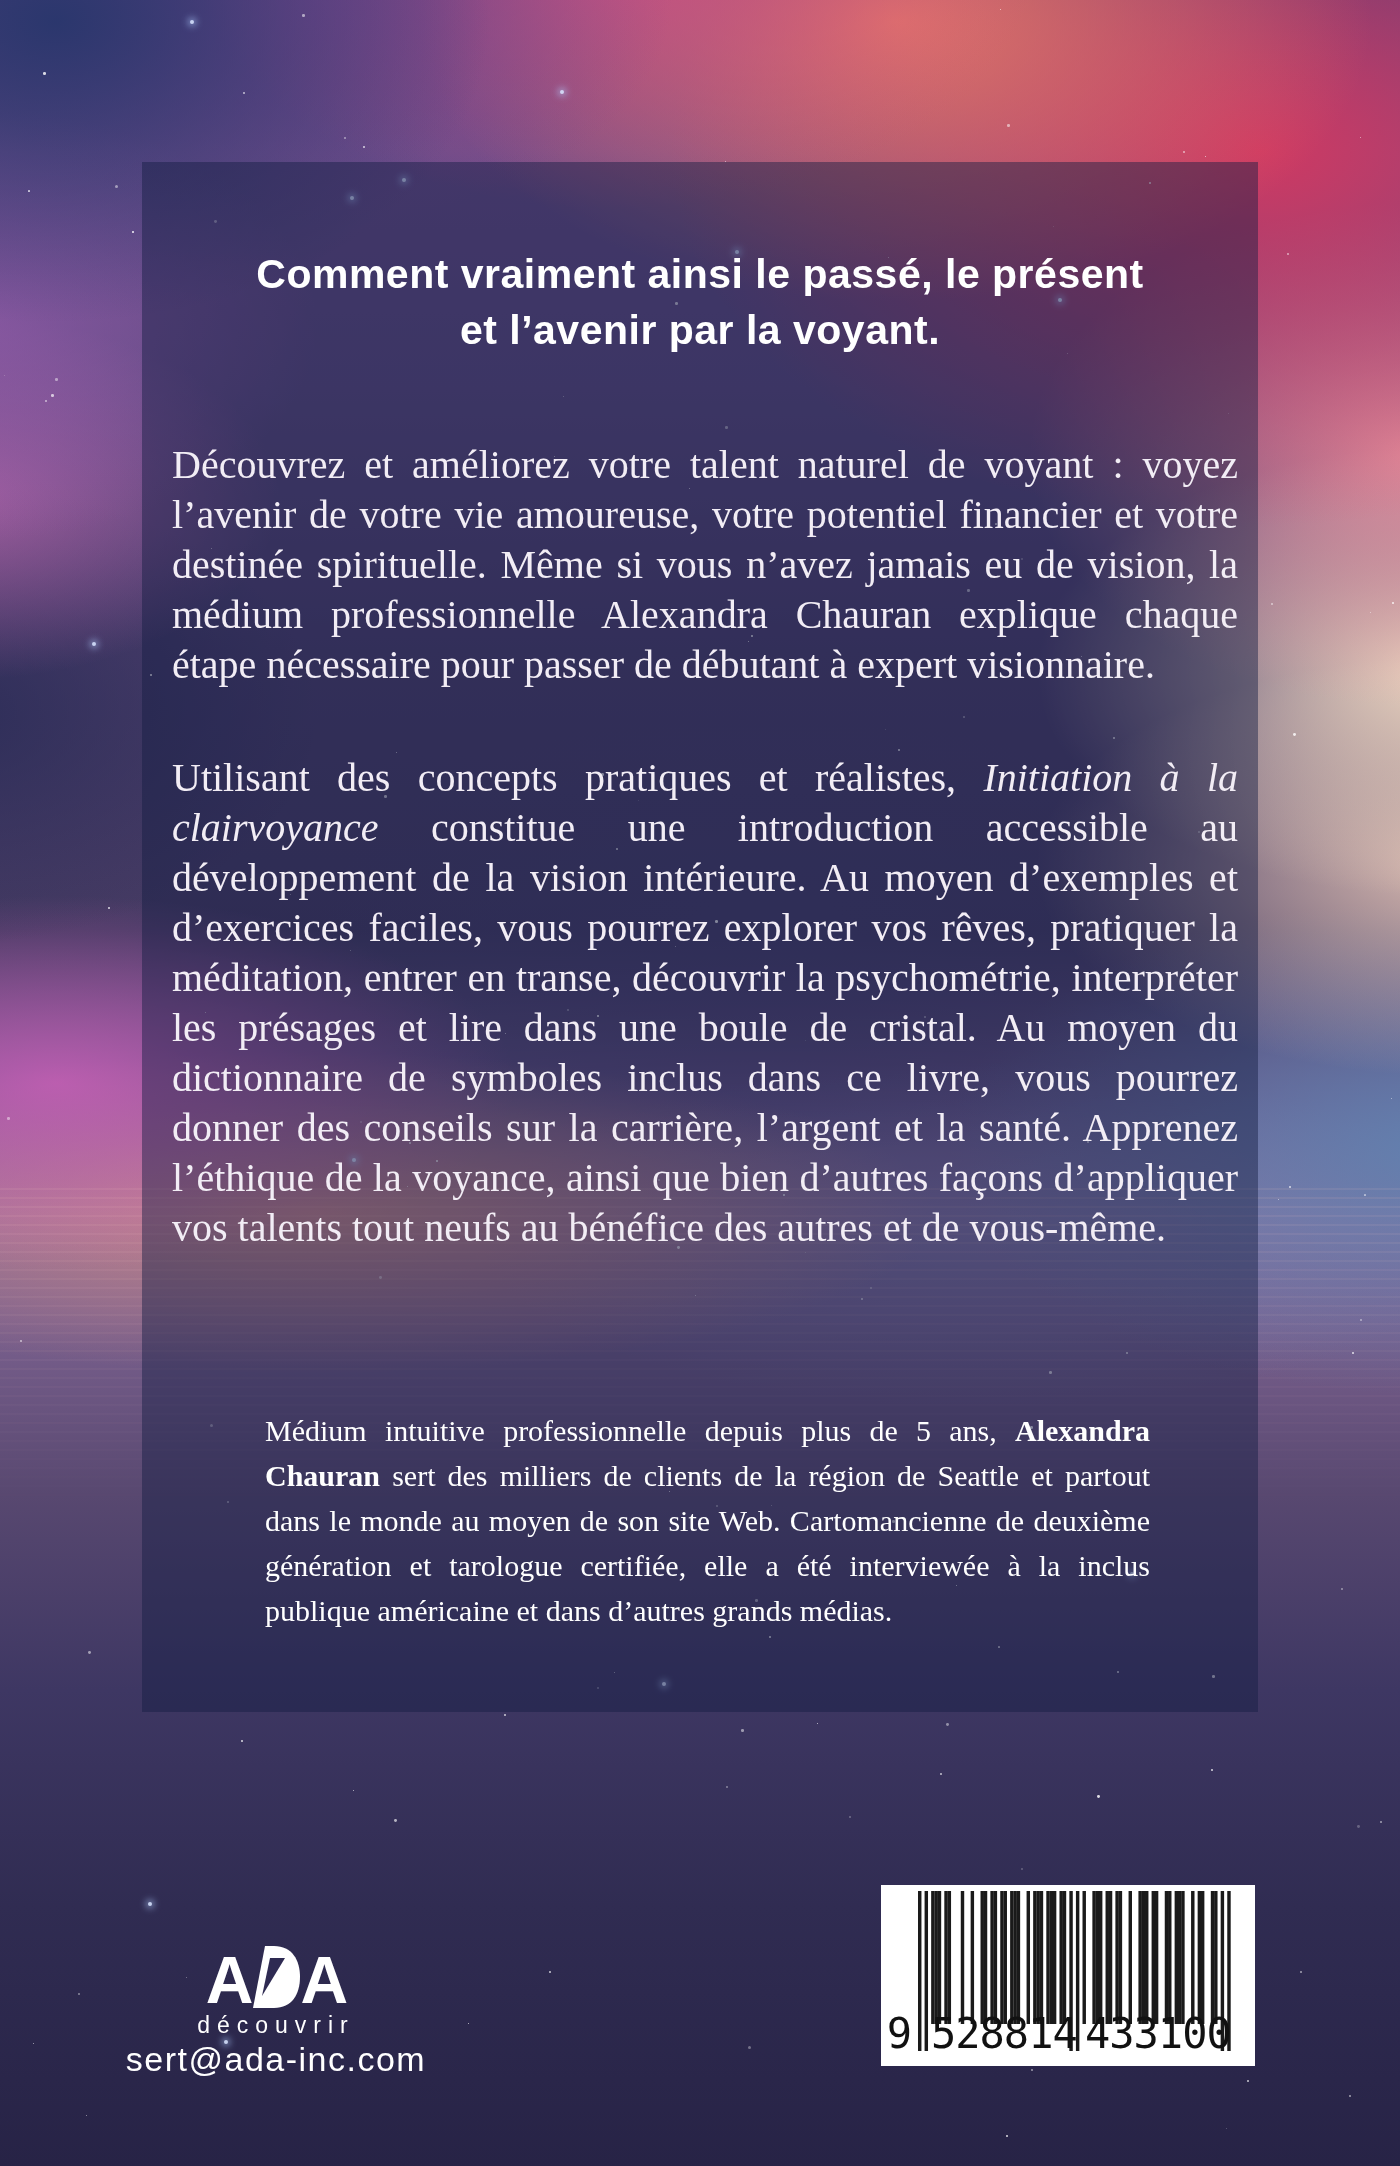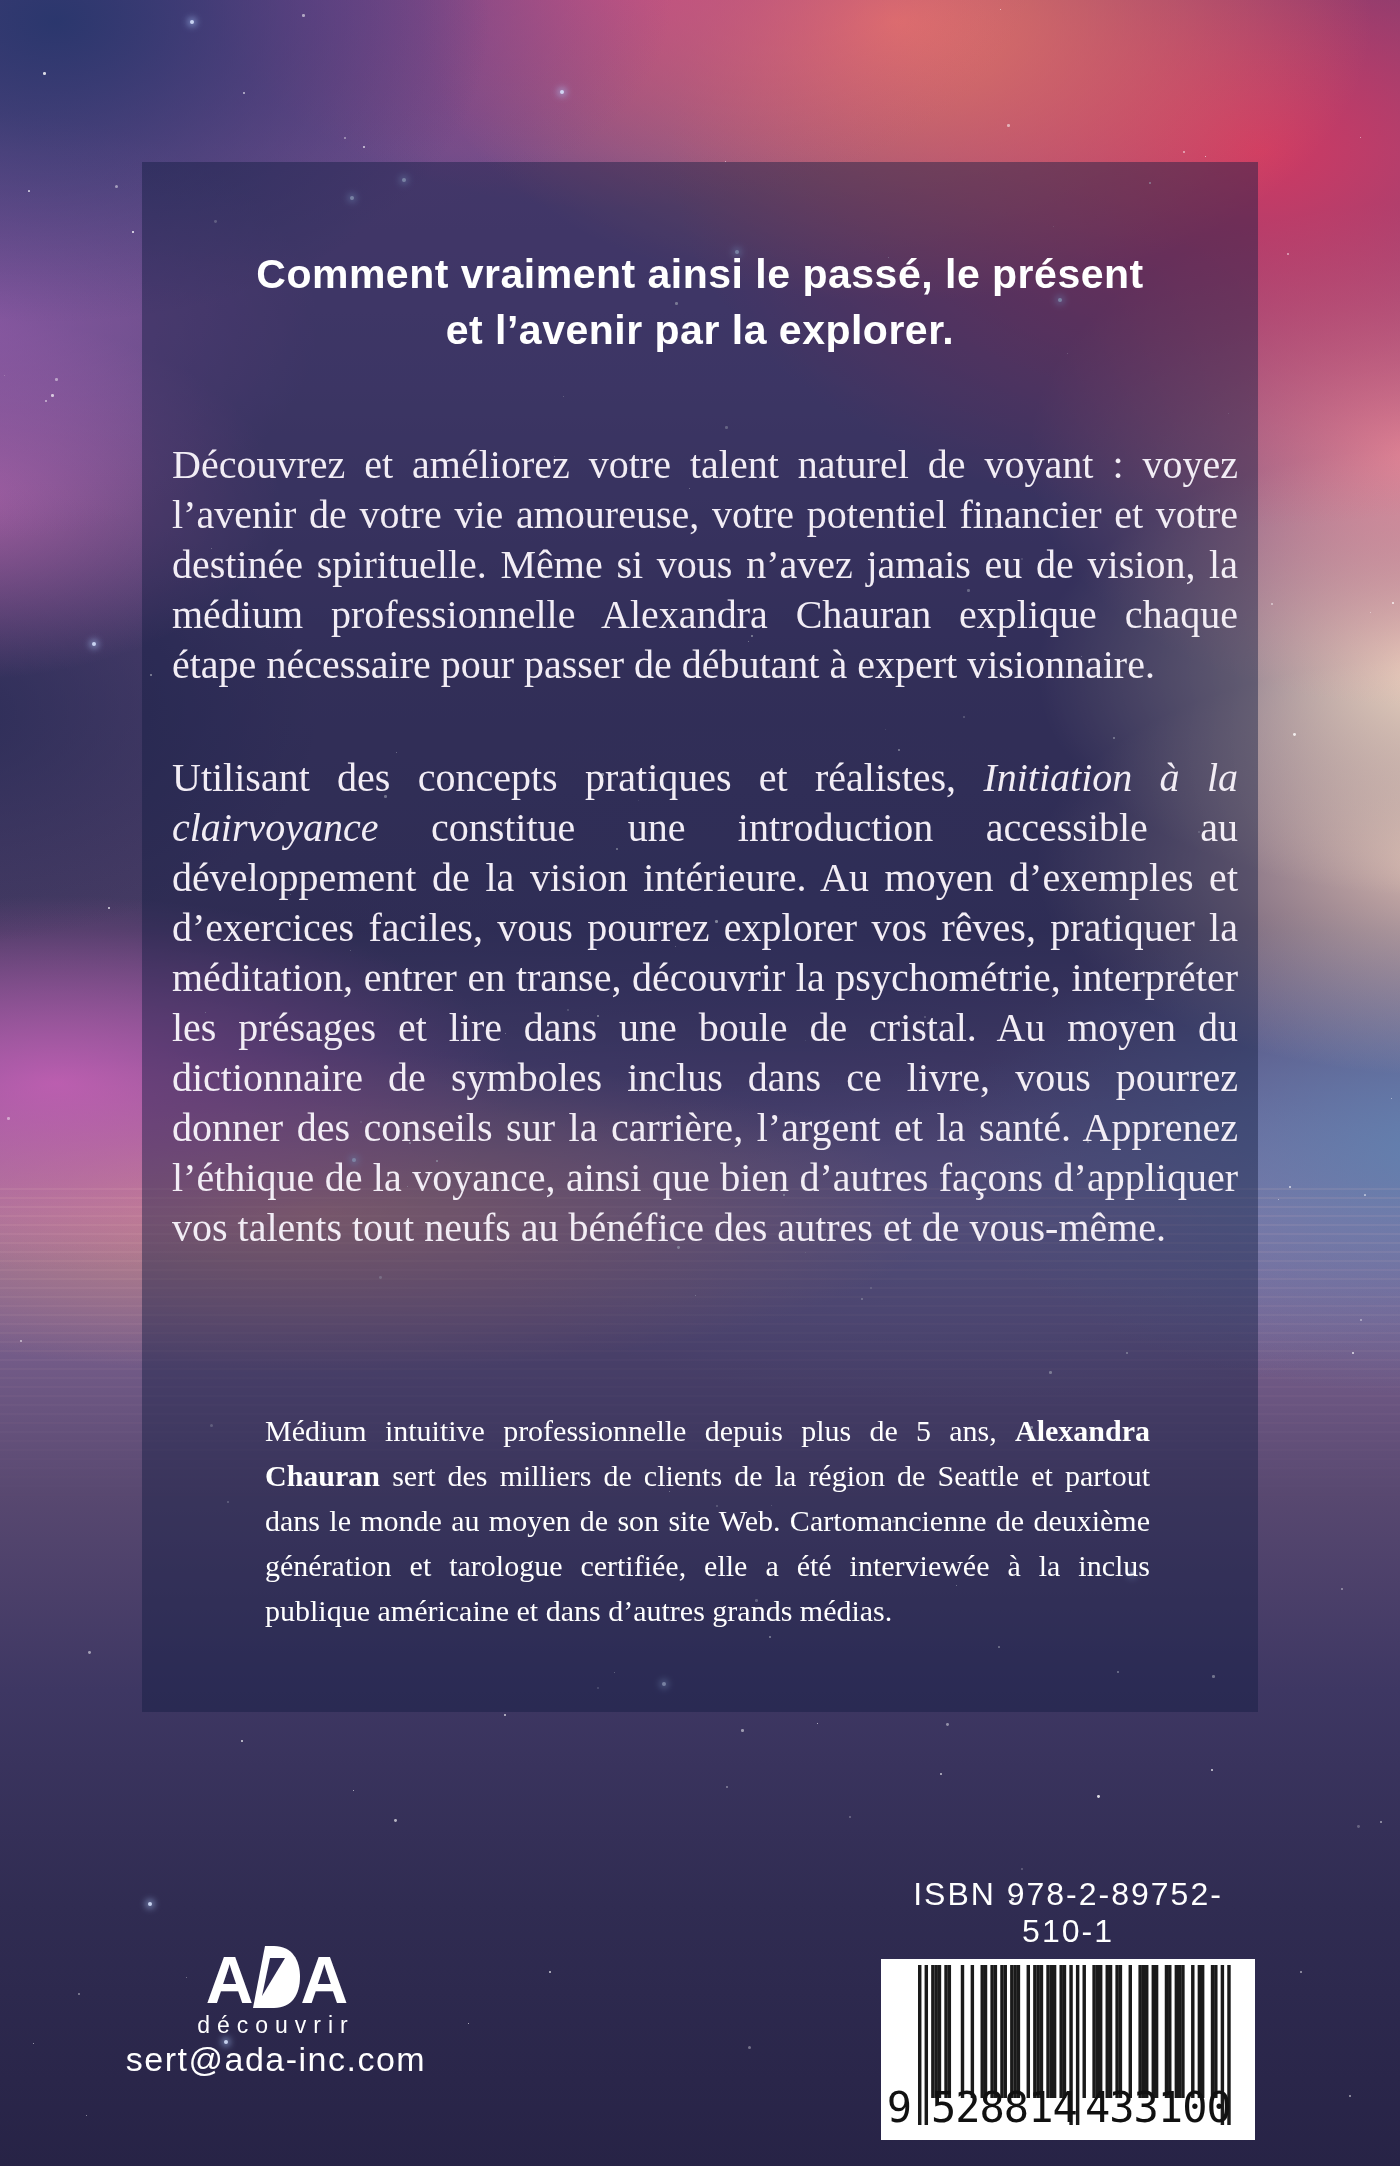--- a/index.html
+++ b/index.html
@@ -257,21 +257,21 @@
     <div class="star bright" style="left: 662px; top: 1682px; width: 4px; height: 4px; opacity: 0.9;"></div>
     <div class="star bright" style="left: 1130px; top: 1572px; width: 4px; height: 4px; opacity: 0.9;"></div>
     <div class="star bright" style="left: 560px; top: 90px; width: 4px; height: 4px; opacity: 0.9;"></div>
     <div class="star bright" style="left: 735px; top: 250px; width: 4px; height: 4px; opacity: 0.9;"></div>
   </div>
 
 <div class="panel"></div>
 
 <div class="headline">
   <div>Comment vraiment ainsi le passé, le présent</div>
-  <div>et l’avenir par la explorer.</div>
+  <div>et l’avenir par la voyant.</div>
 </div>
 
 <div class="synopsis">
   <p>Découvrez et améliorez votre talent naturel de voyant : voyez l’avenir de votre vie amoureuse, votre potentiel financier et votre destinée spirituelle. Même si vous n’avez jamais eu de vision, la médium professionnelle Alexandra Chauran explique chaque étape nécessaire pour passer de débutant à expert visionnaire.</p>
   <p><span>Utilisant des concepts pratiques et réalistes, </span><i>Initiation à la clairvoyance</i><span> constitue une introduction accessible au développement de la vision intérieure. Au moyen d’exemples et d’exercices faciles, vous pourrez explorer vos rêves, pratiquer la méditation, entrer en transe, découvrir la psychométrie, interpréter les présages et lire dans une boule de cristal. Au moyen du dictionnaire de symboles inclus dans ce livre, vous pourrez donner des conseils sur la carrière, l’argent et la santé. Apprenez l’éthique de la voyance, ainsi que bien d’autres façons d’appliquer vos talents tout neufs au bénéfice des autres et de vous-même.</span></p>
 </div>
 
 <div class="bio"><span>Médium intuitive professionnelle depuis plus de 5 ans, </span><b>Alexandra Chauran</b><span> sert des milliers de clients de la région de Seattle et partout dans le monde au moyen de son site Web. Cartomancienne de deuxième génération et tarologue certifiée, elle a été interviewée à la inclus publique américaine et dans d’autres grands médias.</span></div>
 
 <div class="publisher">
@@ -283,21 +283,20 @@
         <path d="M17 12 L32 12 L9 50 Z" fill="#2e2a52"></path>
       </svg>
     </span>
     <span class="logo-a">A</span>
   </div>
   <div class="logo-sub">découvrir</div>
   <div class="email">sert@ada-inc.com</div>
 </div>
 
 <div class="isbn-area">
-  <div class="isbn-label">ISBN 978-2-89752-510-1</div>
   <div class="barcode-box">
     <svg id="bars" width="374" height="181">
         <rect x="37.00" y="6" width="3.44" height="160" fill="#1a1a1a"></rect>
         <rect x="43.58" y="6" width="3.44" height="160" fill="#1a1a1a"></rect>
         <rect x="50.16" y="6" width="3.44" height="133" fill="#1a1a1a"></rect>
         <rect x="53.45" y="6" width="3.44" height="133" fill="#1a1a1a"></rect>
         <rect x="56.74" y="6" width="3.44" height="133" fill="#1a1a1a"></rect>
         <rect x="63.32" y="6" width="3.44" height="133" fill="#1a1a1a"></rect>
         <rect x="66.61" y="6" width="3.44" height="133" fill="#1a1a1a"></rect>
         <rect x="79.77" y="6" width="3.44" height="133" fill="#1a1a1a"></rect>

